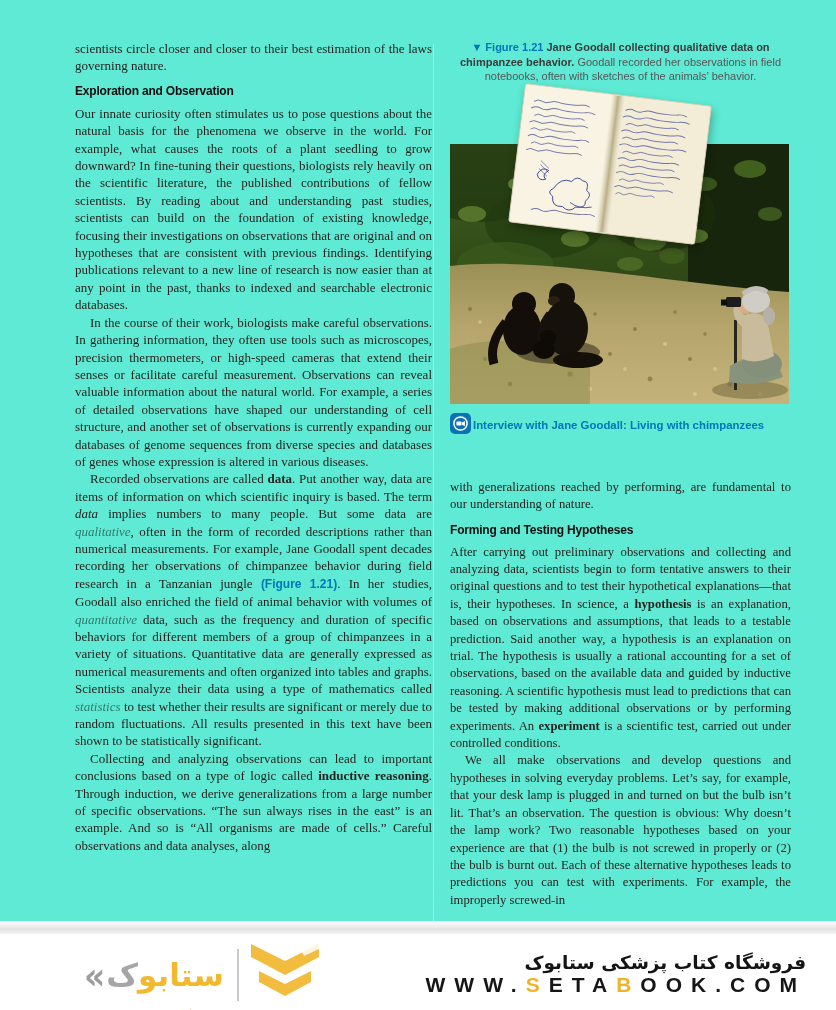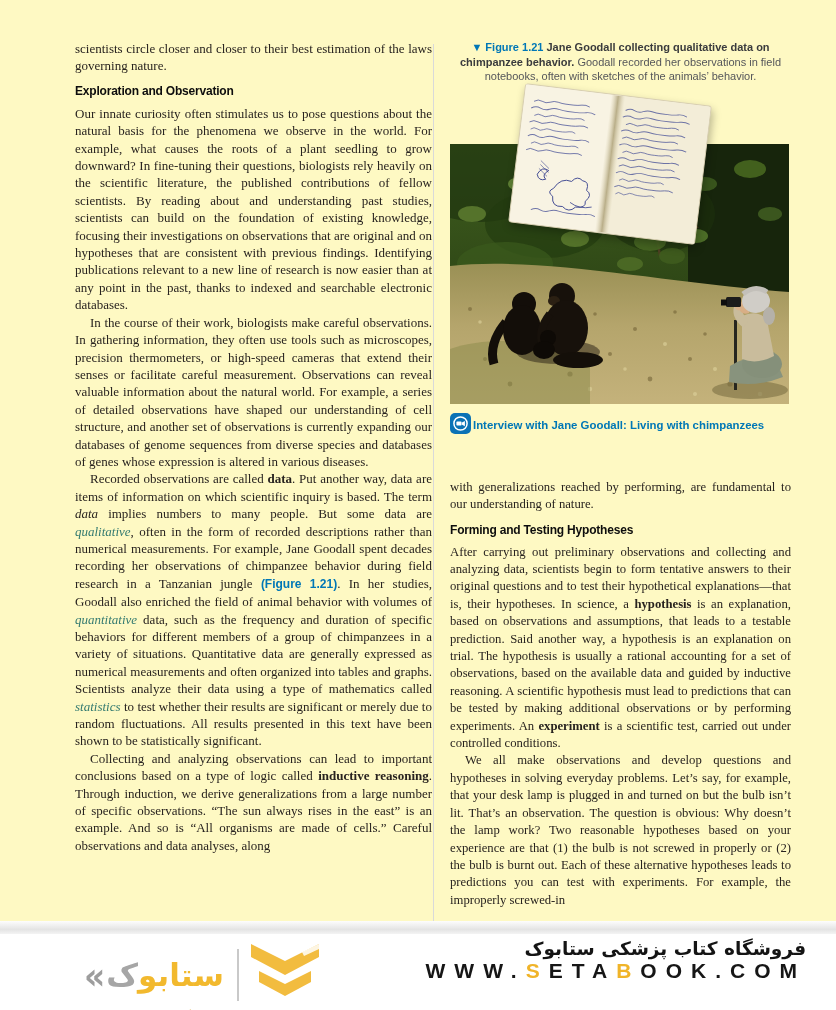--- a/index.html
+++ b/index.html
@@ -1,16 +1,16 @@
 <!DOCTYPE html>
 <html><head>
 <meta charset="utf-8">
 <style>
   html,body{margin:0;padding:0;background:#ffffff;}
-  .page{position:relative;width:836px;height:1010px;background:#fef9c3;overflow:hidden;
+  .page{position:relative;width:836px;height:1010px;background:#5eead4;overflow:hidden;
         font-family:"Liberation Serif", serif;}
   .col-divider{position:absolute;left:433px;top:44px;width:1px;height:886px;background:#d9d9d9;}
   .col{position:absolute;top:40px;}
   .col-left{left:75px;width:357px;height:896px;overflow:hidden;}
   .col-right{left:450px;width:341px;height:896px;overflow:hidden;}
   .body-p{margin:0;font-size:13px;line-height:17.4px;color:#28231f;text-align:justify;}
   .col-right .body-p{font-size:12.7px;}
   .indent{text-indent:15px;}
   .section-heading{font-family:"Liberation Sans", sans-serif;font-size:12px;font-weight:700;
         color:#0d0d0d;letter-spacing:-0.2px;margin:9px 0 7px 0;}
@@ -36,21 +36,21 @@
   .logo-block{position:absolute;left:84px;top:10px;}
   .logo-row{display:flex;align-items:center;}
   .logo-guillemet{font-family:"DejaVu Sans", sans-serif;font-size:33px;font-weight:700;color:#9d9d9d;
         line-height:1;transform:scaleY(1.15);margin-right:1px;}
   .logo-wordmark{font-family:"DejaVu Sans", sans-serif;font-size:31px;font-weight:700;
         color:#f2b92e;line-height:1;}
   .wm-tail{color:#a6a6a6;}
   .logo-divider{width:2px;height:52px;background:#c9c9c9;margin:0 11px 0 13px;}
   .logo-tagline{font-family:"DejaVu Sans", sans-serif;font-size:12px;color:#e6c379;
         margin-top:3px;width:158px;text-align:center;}
-  .footer-right{position:absolute;right:30px;top:4px;text-align:right;}
+  .footer-right{position:absolute;right:30px;top:18px;text-align:right;}
   .footer-fa{font-family:"DejaVu Sans", sans-serif;font-size:18.5px;font-weight:700;color:#141414;}
   .footer-domain{font-family:"Liberation Sans", sans-serif;font-size:21px;font-weight:700;
         color:#161616;letter-spacing:9px;margin-top:0;white-space:nowrap;}
   .seg-gold{color:#f0b429;}
 </style>
 </head>
 <body>
 
 <div class="page">
 

